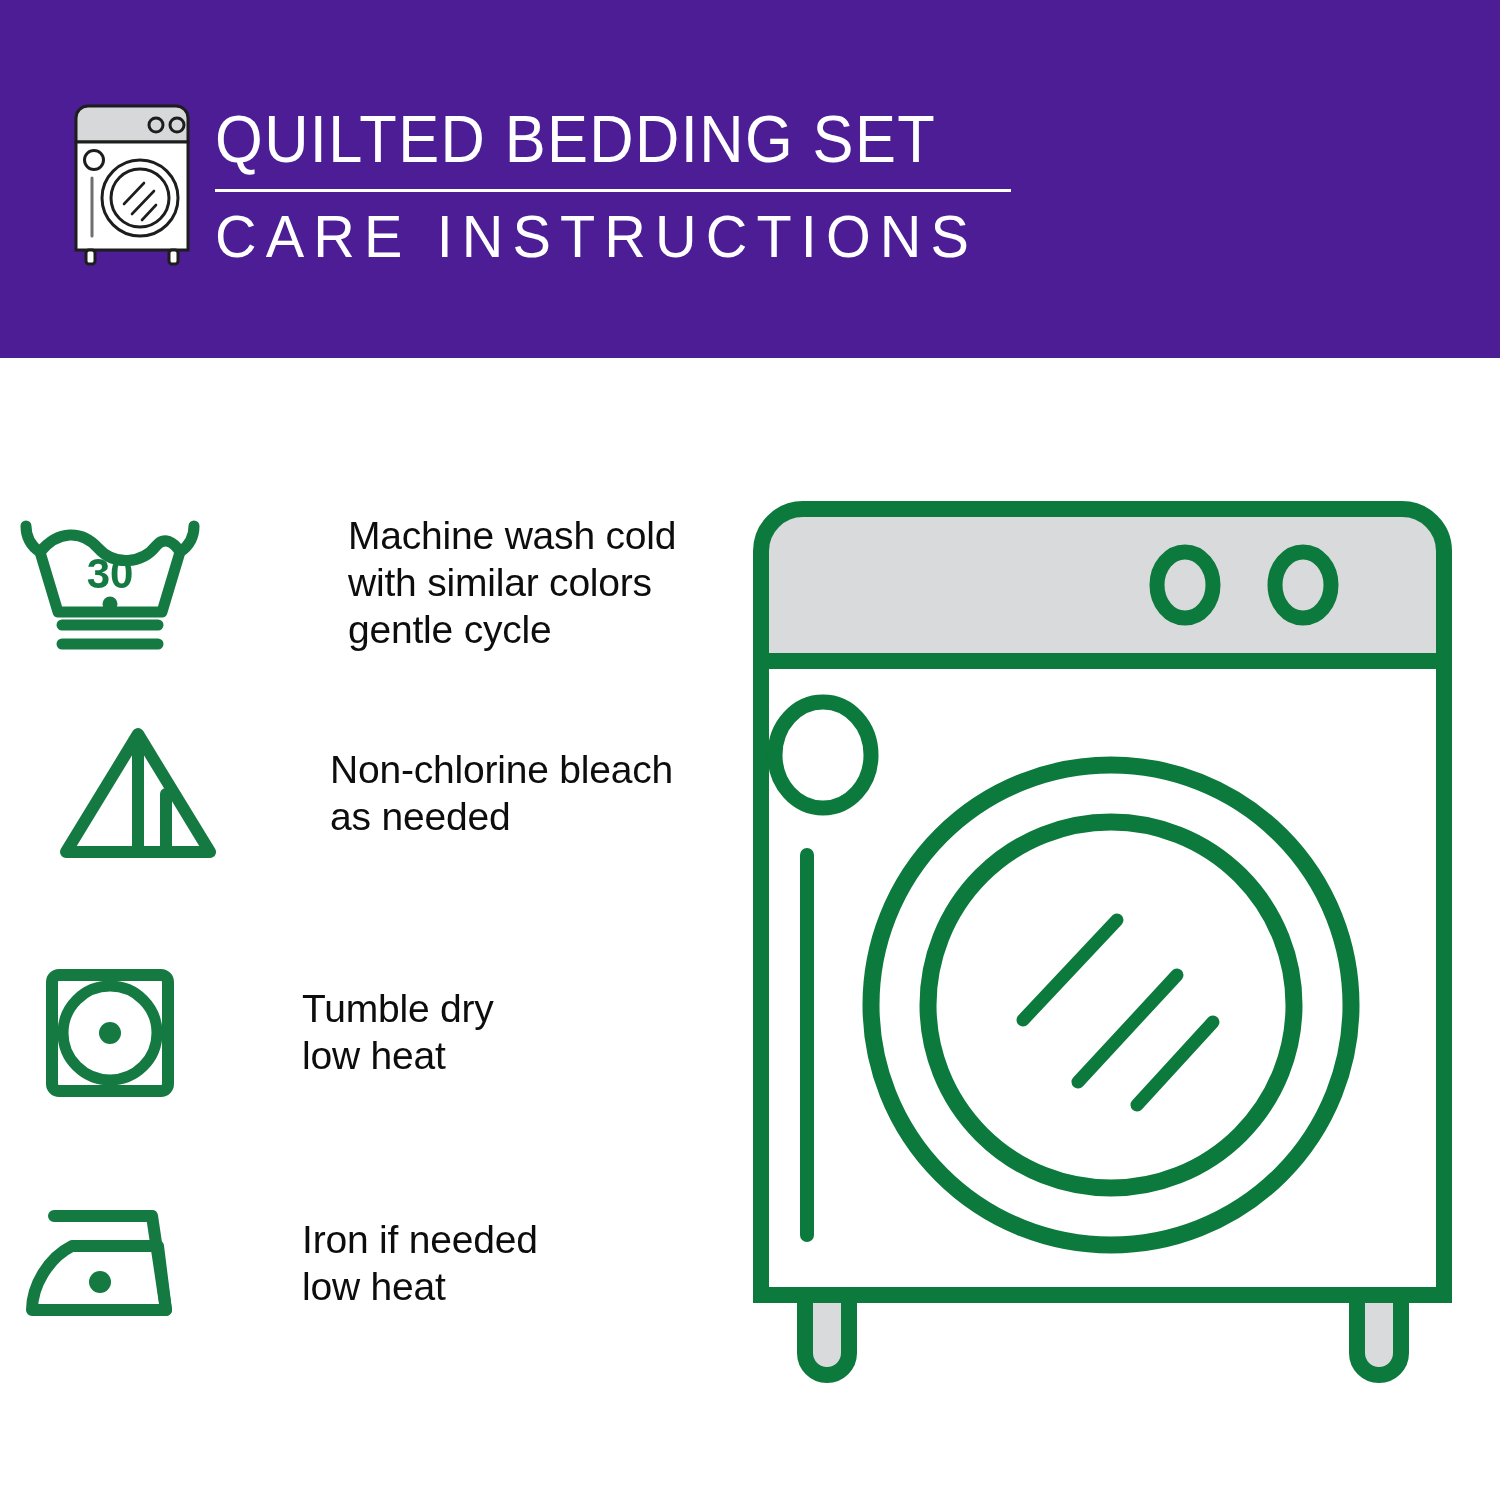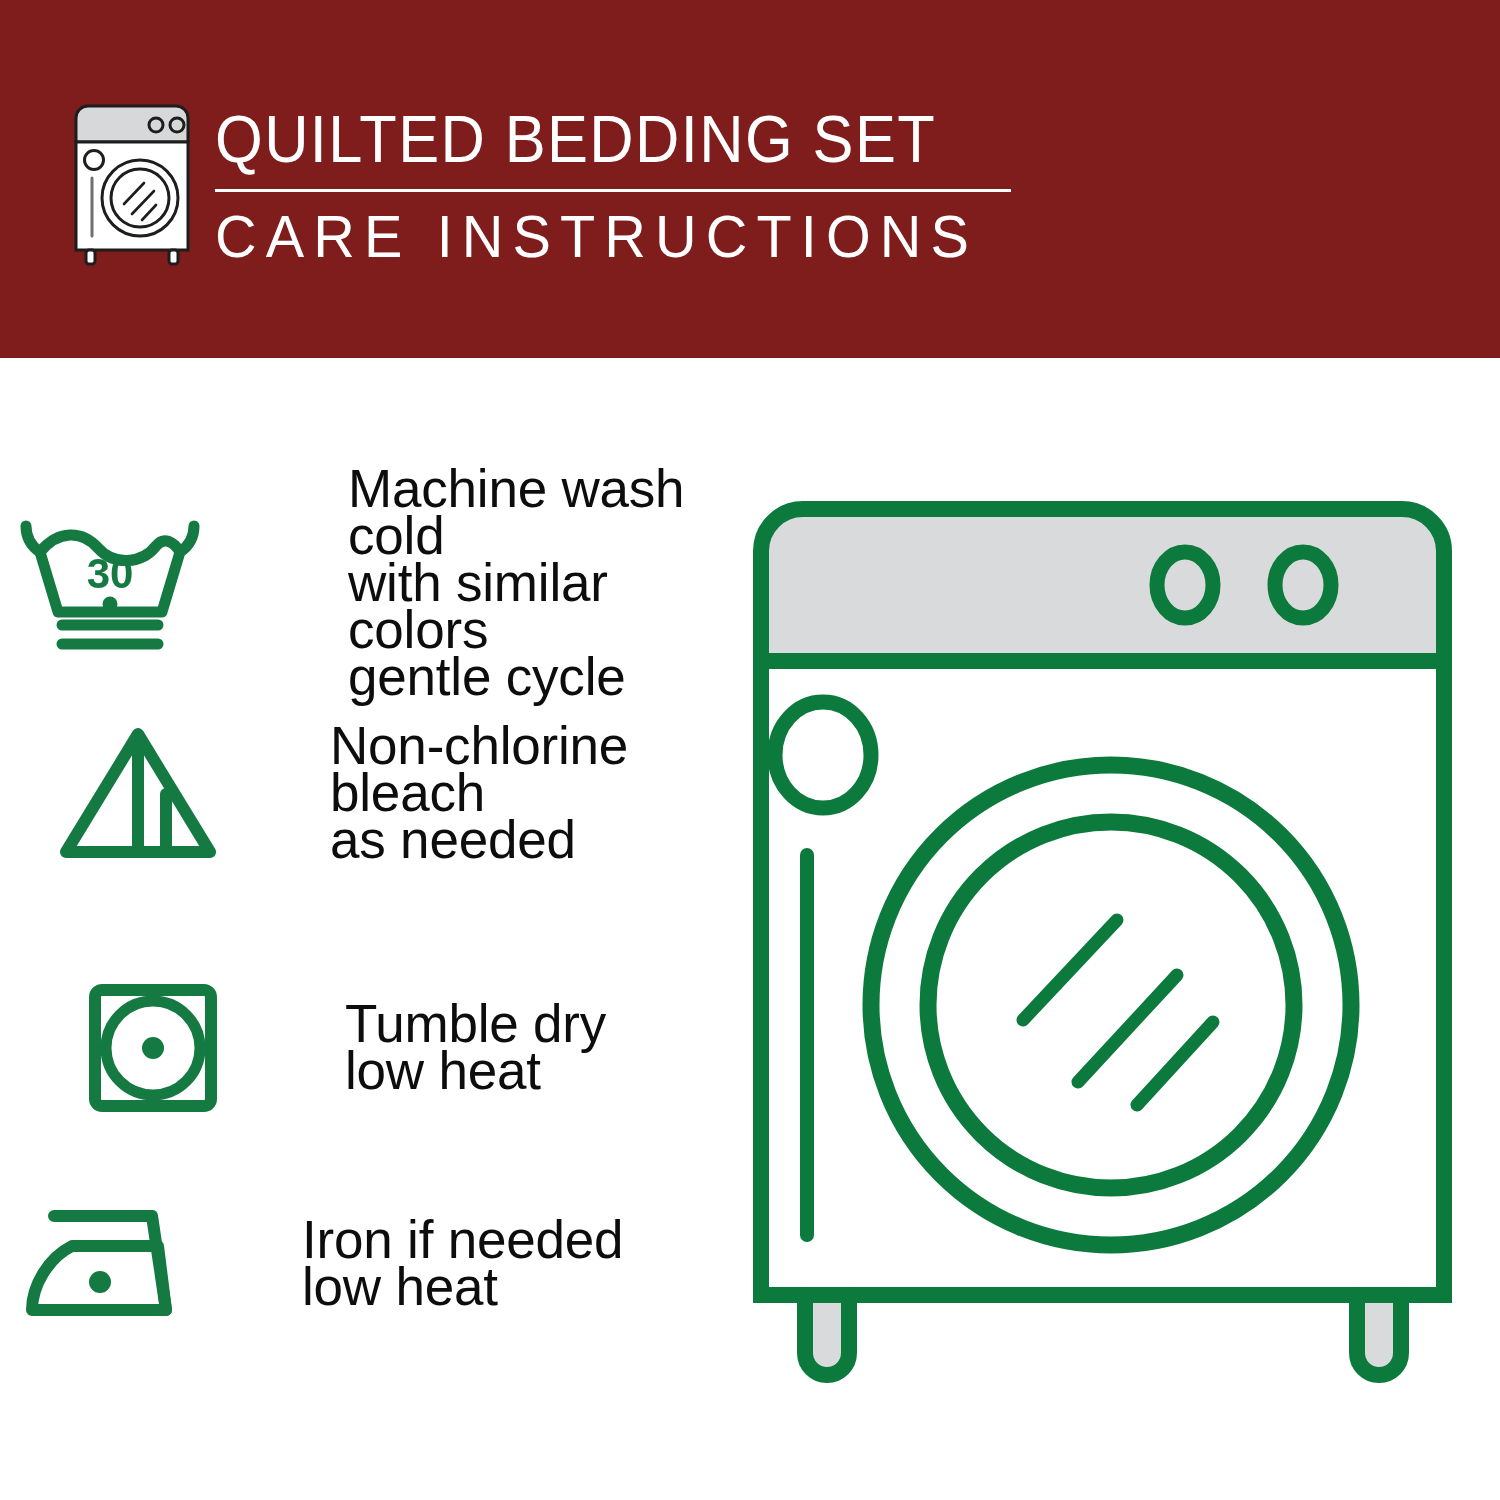--- a/index.html
+++ b/index.html
@@ -18,21 +18,21 @@
     overflow: hidden;
   }
 
   
   #header-band {
     position: absolute;
     left: 0;
     top: 0;
     width: 1500px;
     height: 358px;
-    background: #7f1d1d;
+    background: #4c1d95;
   }
   #header-logo-icon {
     position: absolute;
     left: 62px;
     top: 104px;
     width: 140px;
     height: 165px;
   }
   #header-text-block {
     position: absolute;
@@ -79,35 +79,35 @@
   }
   .care-row {
     position: absolute;
     left: 0;
     width: 740px;
     display: flex;
     align-items: center;
   }
   .care-row-0 { top: 60px;  height: 165px; gap: 46px; }
   .care-row-1 { top: 270px; height: 165px; margin-left: 28px; }
-  .care-row-2 { top: 524px; height: 165px; margin-left: 43px; }
+  .care-row-2 { top: 509px; height: 165px; }
   .care-row-3 { top: 740px; height: 165px; }
 
   .care-icon {
     width: 220px;
     min-width: 220px;
     height: 165px;
     display: flex;
     align-items: center;
     justify-content: center;
   }
   .care-text {
     color: #0d0d0d;
     font-family: "Liberation Sans", sans-serif;
-    font-size: 53px;
+    font-size: 39px;
     font-weight: 400;
     line-height: 47px;
     letter-spacing: -0.2px;
     padding-left: 82px;
     white-space: pre-line;
   }
 
   
   #machine-illustration {
     position: absolute;

